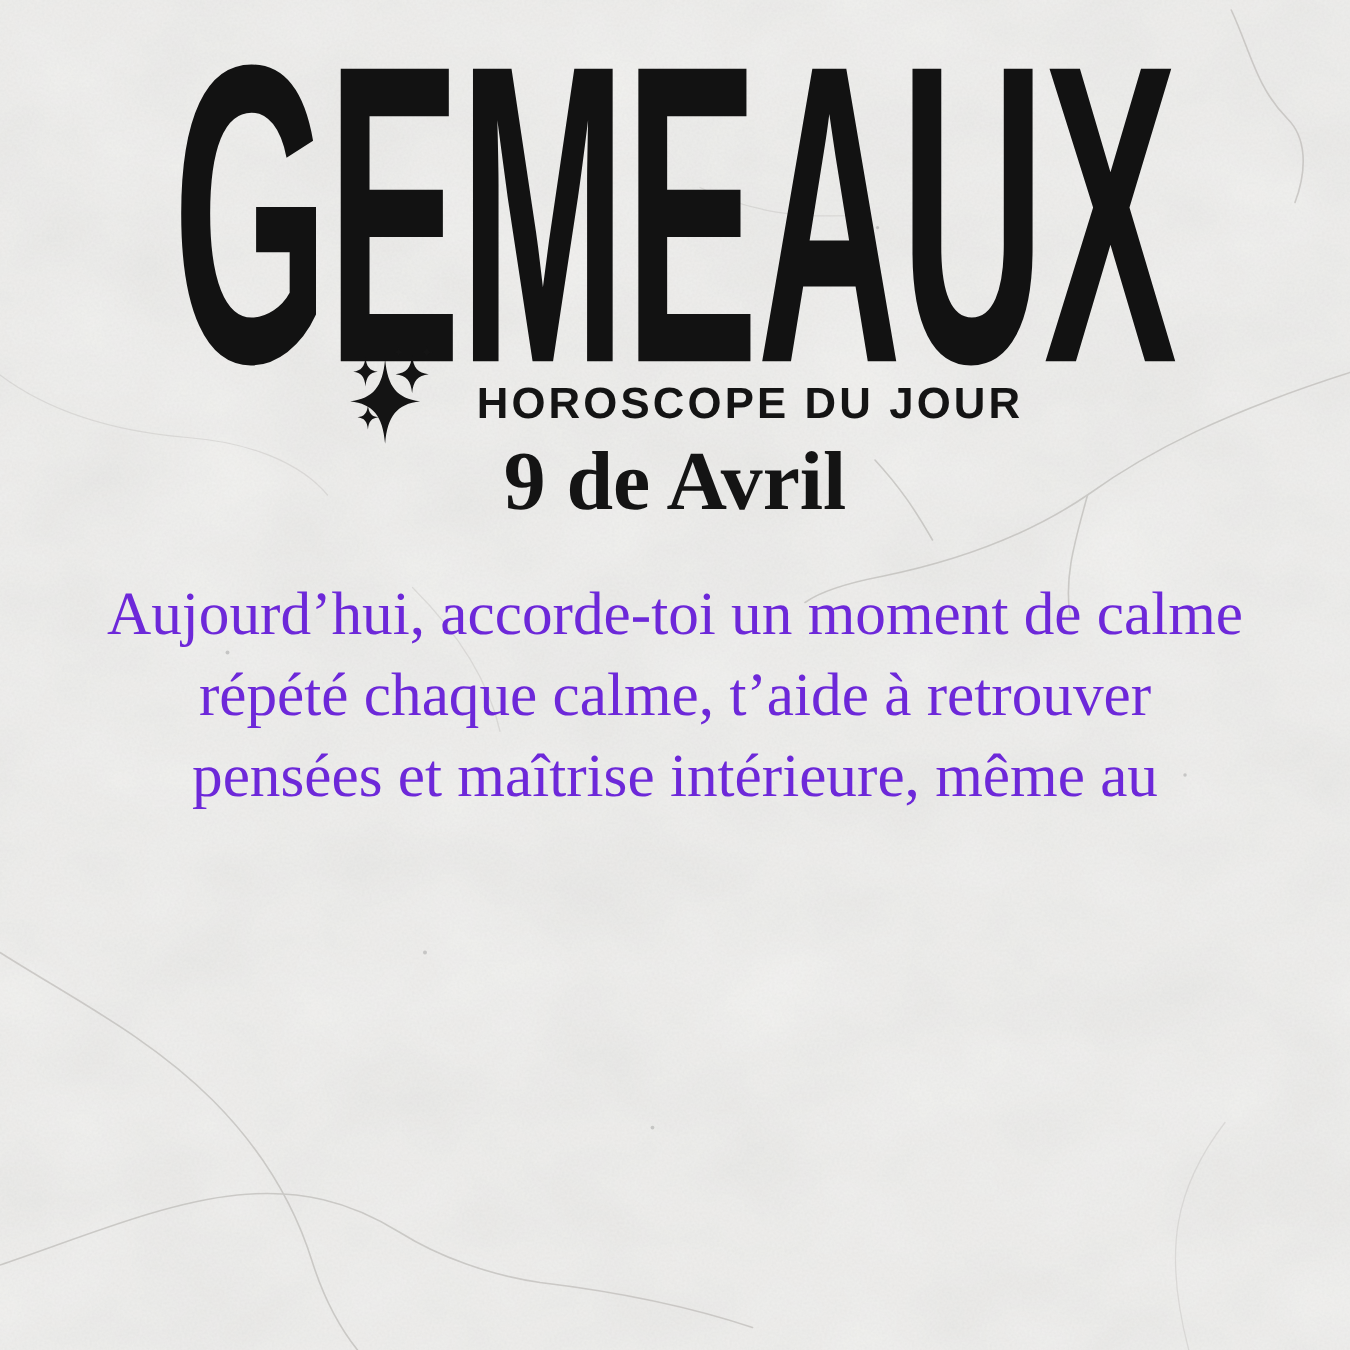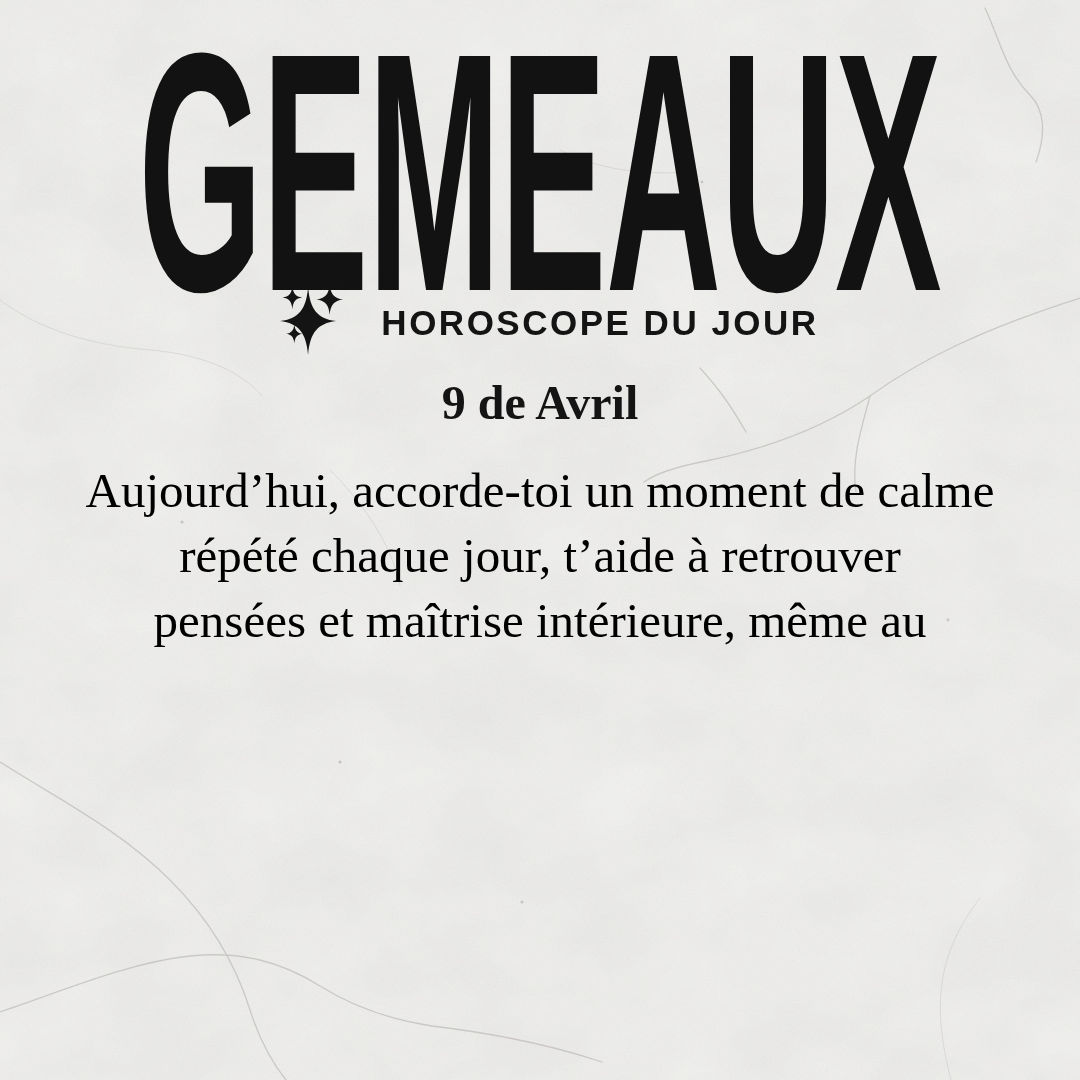--- a/index.html
+++ b/index.html
@@ -41,36 +41,36 @@
   .subtitle{
     font-family:"Liberation Sans", sans-serif;
     font-weight:700;
     font-size:35px;
     letter-spacing:2.5px;
     color:#141414;
     white-space:nowrap;
   }
 
   .date{
-    position:absolute;top:365px;left:0;right:0;
+    position:absolute;top:347px;left:0;right:0;
     text-align:center;
     font-family:"Liberation Serif", serif;
     font-weight:700;
-    font-size:48px;
+    font-size:67px;
     line-height:76px;
     color:#141414;
   }
 
   .horoscope{
     position:absolute;top:458px;left:0;right:0;
     text-align:center;
     font-family:"Liberation Serif", serif;
     font-size:49px;
     line-height:65px;
-    color:#000000;
+    color:#6d28d9;
   }
   .horoscope .line{white-space:nowrap;}
 </style>
 </head>
 <body>
 
 <div class="canvas">
 
   <svg class="bg" width="1080" height="1080" viewBox="0 0 1080 1080" aria-hidden="true">
     <defs>
@@ -145,18 +145,18 @@
           <path transform="translate(79,13) scale(0.10)" d="M0 -50C3.5 -17 17 -3.5 50 0C17 3.5 3.5 17 0 50C-3.5 17 -17 3.5 -50 0C-17 -3.5 -3.5 -17 0 -50Z"></path>
         </g>
       </svg>
       <div class="subtitle">HOROSCOPE DU JOUR</div>
     </div>
 
     <div class="date">9 de Avril</div>
 
     <div class="horoscope">
       <div class="line">Aujourd’hui, accorde-toi un moment de calme</div>
-      <div class="line">répété chaque jour, t’aide à retrouver</div>
+      <div class="line">répété chaque calme, t’aide à retrouver</div>
       <div class="line">pensées et maîtrise intérieure, même au</div>
     </div>
 
   </div>
 </div>
 
 </body></html>

